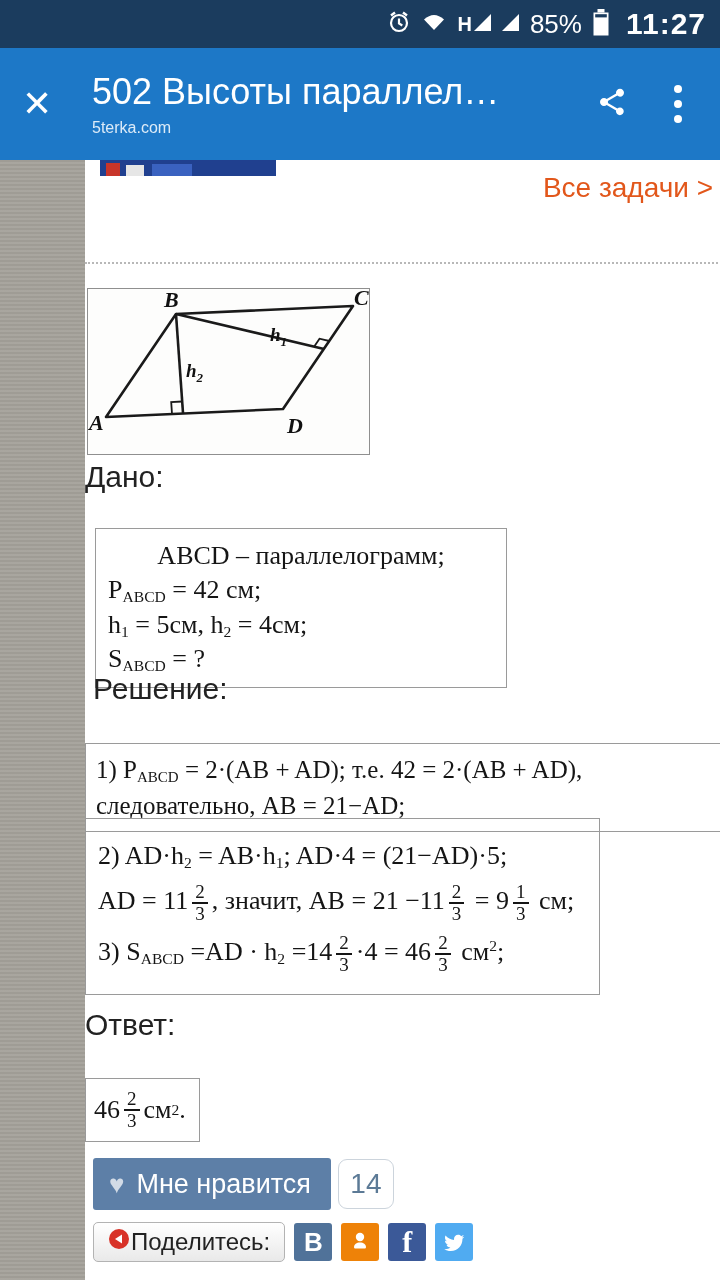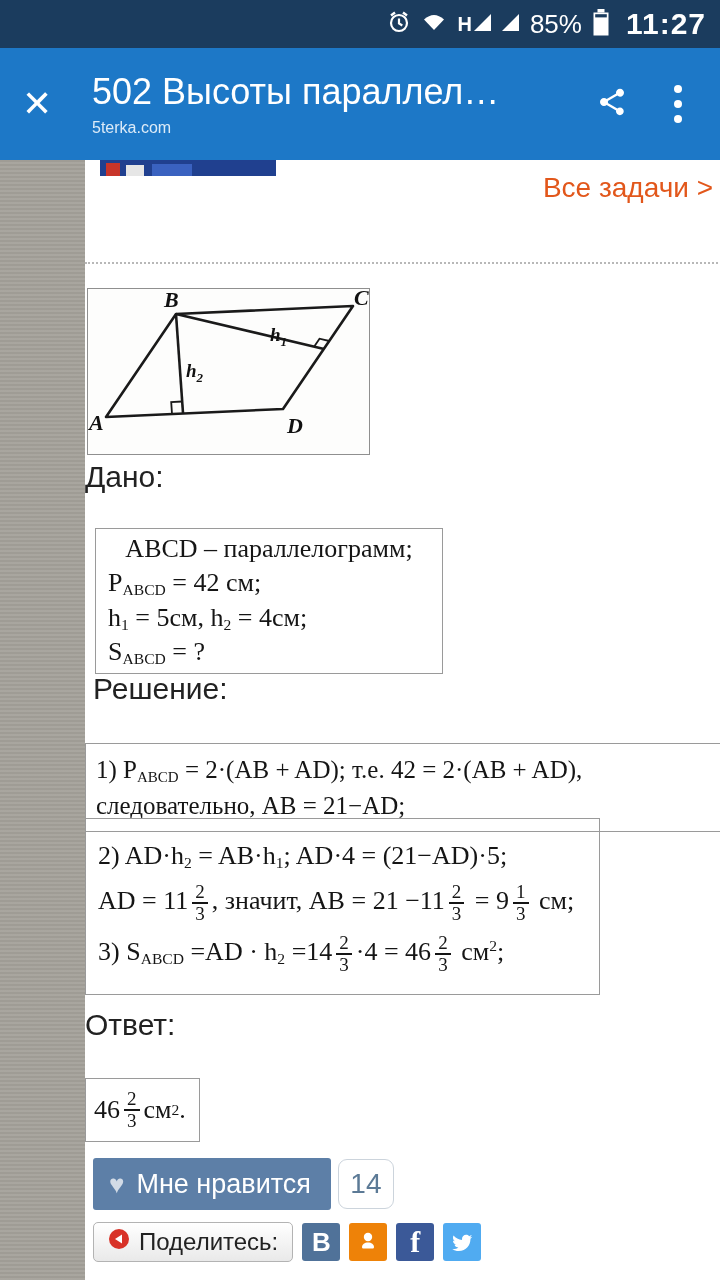--- a/index.html
+++ b/index.html
@@ -54,22 +54,22 @@
   .figure-box svg{display:block;width:281px;height:165px;}
 
   .section-label{position:absolute;left:0;font-size:30px;color:#222;}
   .lbl-given{top:300px;}
   .lbl-solution{top:512px;padding-left:8px;}
   .lbl-answer{top:848px;}
 
   .math{font-family:"Liberation Serif",serif;color:#151515;}
 
   .given-box{
-    position:absolute;left:10px;top:368px;width:348px;
-    border:1px solid #9a9a9a;padding:3px 12px;font-size:26px;line-height:1.32;
+    position:absolute;left:10px;top:368px;width:412px;
+    border:1px solid #9a9a9a;padding:10px 12px;font-size:26px;line-height:1.32;
   }
   .g-line.g-center{text-align:center;}
 
   .sol-box1{
     position:absolute;left:0;top:583px;width:640px;
     border:1px solid #9a9a9a;padding:8px 10px;font-size:25px;line-height:1.4;
   }
   .sol-box2{
     position:absolute;left:0;top:658px;width:515px;
     border:1px solid #9a9a9a;padding:10px 12px;font-size:26px;
@@ -97,21 +97,21 @@
   .like-count{
     height:50px;min-width:56px;margin-left:7px;border:1px solid #ccd4dc;border-radius:9px;
     display:flex;align-items:center;justify-content:center;font-size:28px;color:#5c7a96;background:#fff;
   }
 
   
   .share-row{position:absolute;left:8px;top:1062px;display:flex;align-items:center;gap:9px;}
   .share-btn{
     height:40px;border:1px solid #b3b3b3;border-radius:5px;
     background:linear-gradient(#ffffff,#e9e9e9);
-    display:flex;align-items:center;gap:9px;padding:0 14px;font-size:24px;color:#222;cursor:pointer;
+    display:flex;align-items:center;gap:1px;padding:0 14px;font-size:24px;color:#222;cursor:pointer;
   }
   .soc{width:38px;height:38px;border-radius:3px;display:flex;align-items:center;justify-content:center;cursor:pointer;}
   .soc-vk{background:#507299;color:#fff;font-size:26px;font-weight:bold;}
   .soc-ok{background:#ee8208;}
   .soc-fb{background:#3b5998;color:#fff;font-size:30px;font-weight:bold;font-family:"Liberation Serif",serif;}
   .soc-tw{background:#50abf1;}
 </style>
 </head>
 <body>
 

